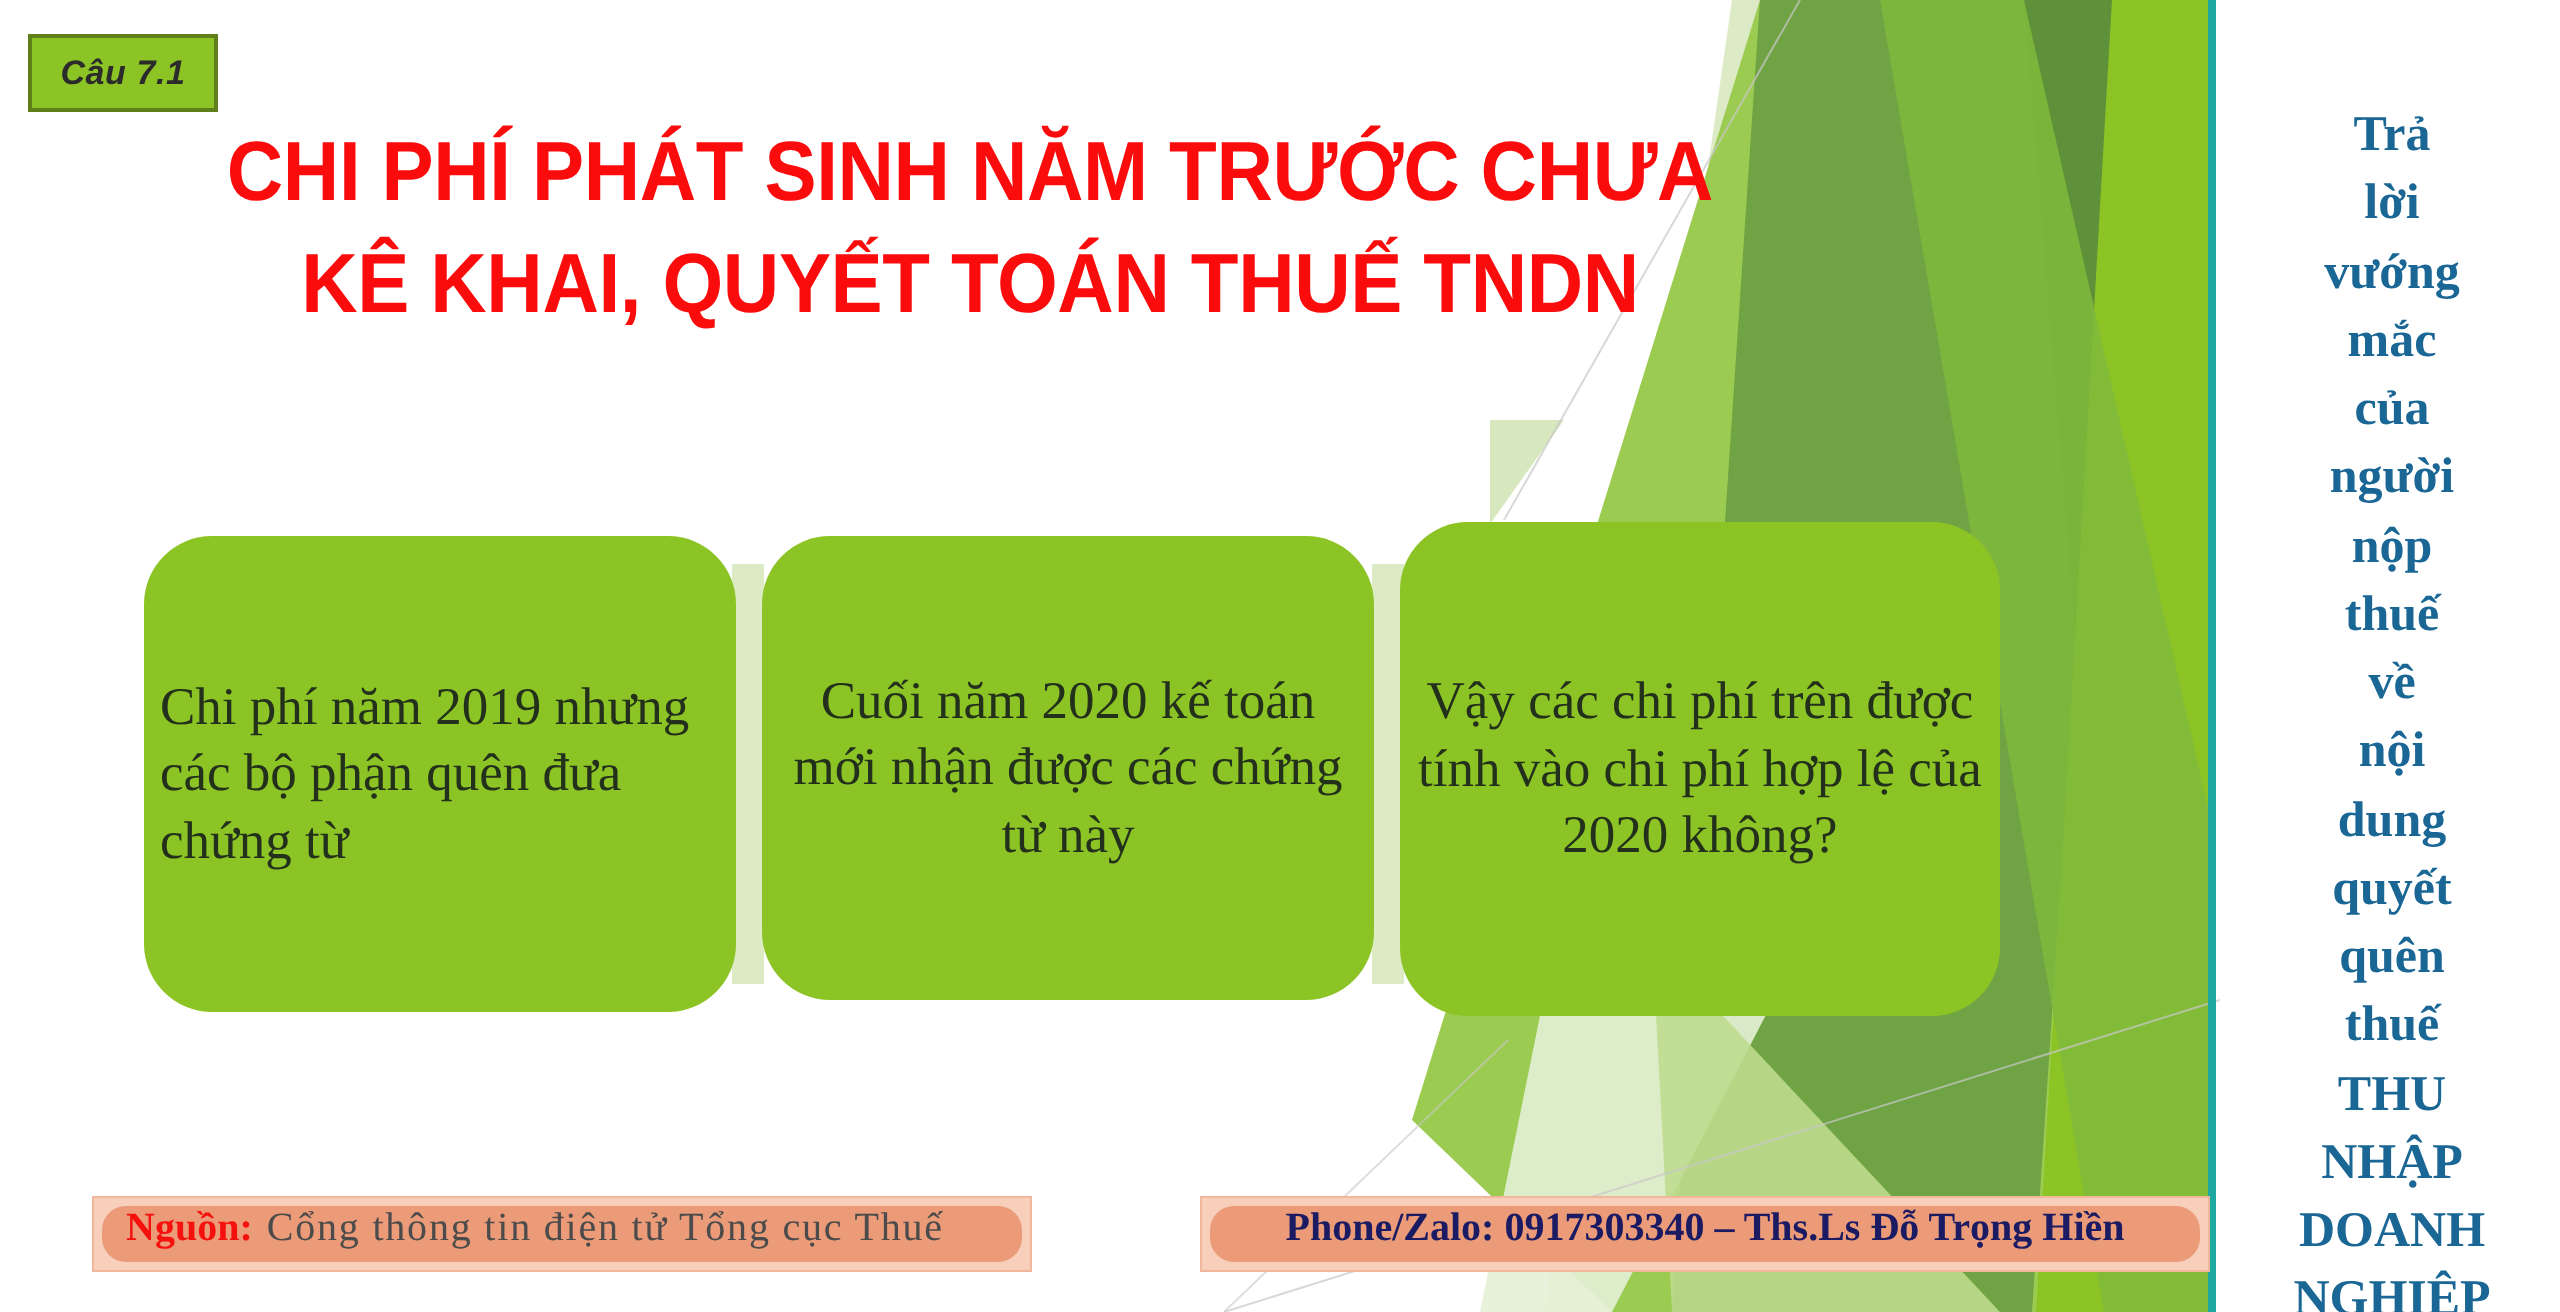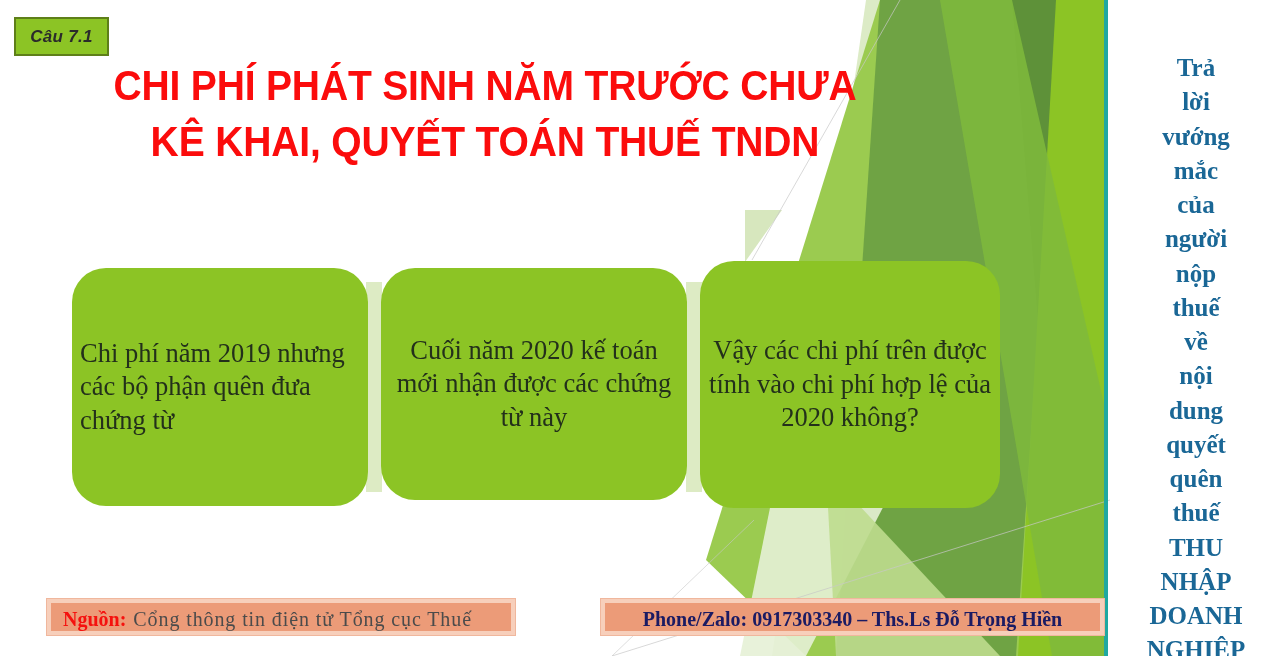--- a/index.html
+++ b/index.html
@@ -107,22 +107,23 @@
     background: #F7CFBB;
     border: 1px solid #F0B79D;
     display: flex;
     align-items: center;
   }
   .footer-bar .inner {
     position: absolute;
     left: 4px; right: 4px; top: 4px; bottom: 4px;
     background: #EC9B78;
     display: flex;
-    align-items: flex-end;
+    align-items: flex-start;
     padding: 0 12px;
+    border-radius: 12px;
   }
   #footer-left  { left: 46px;  width: 470px; }
   #footer-right { left: 600px; width: 505px; }
 
   #footer-left .inner { justify-content: flex-start; }
   #footer-right .inner { justify-content: center; }
 
   .src-label {
     font-family: "Liberation Serif", serif;
     font-weight: bold;

